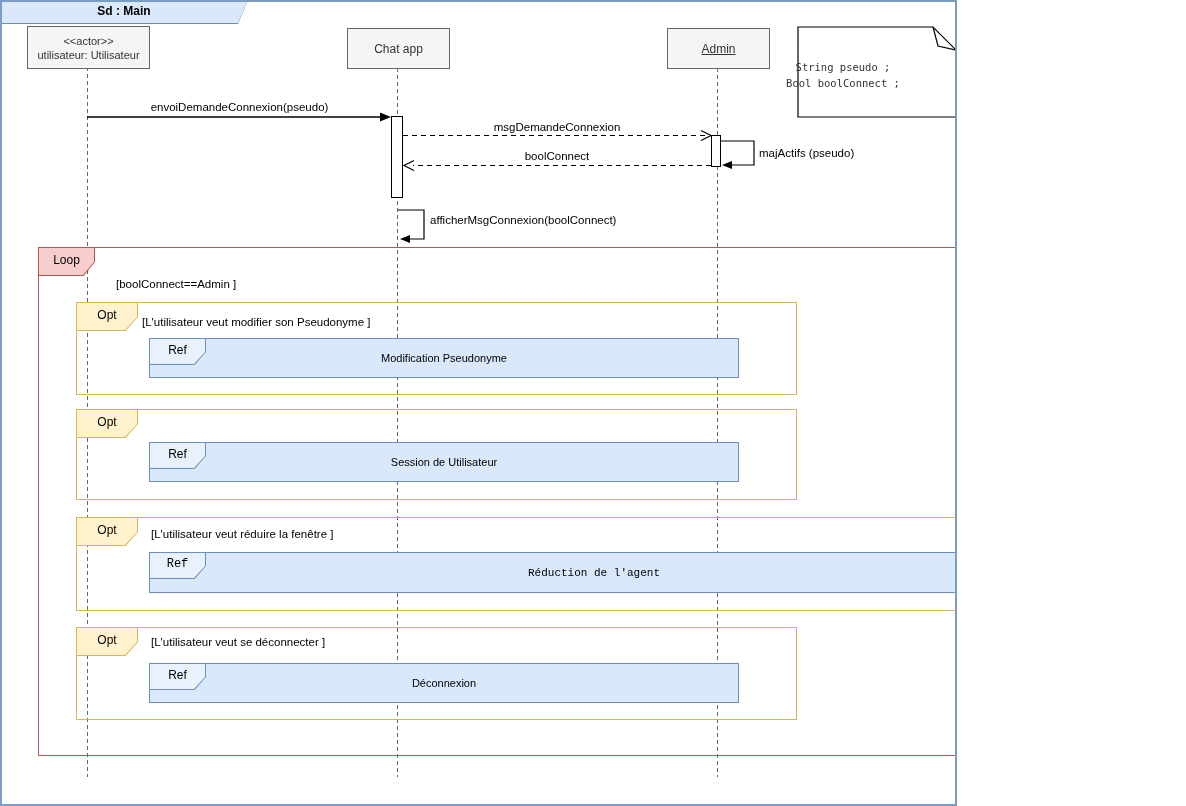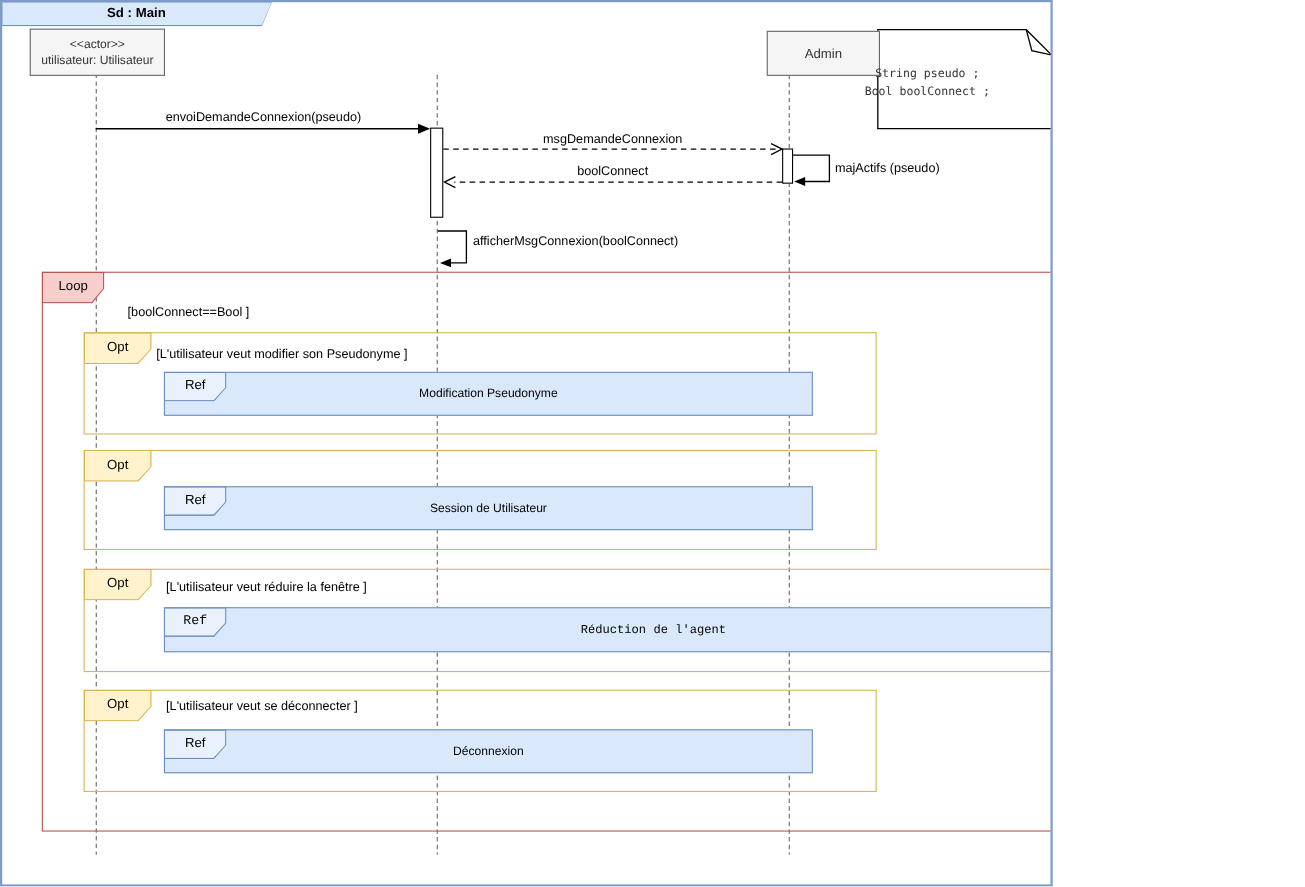--- a/index.html
+++ b/index.html
@@ -75,42 +75,45 @@
   <div class="banner">
     <div class="bg"></div>
     <div class="fg"></div>
     <div class="txt">Sd :  Main</div>
   </div>
 
   <div class="head-box" style="left:25px;top:24px;width:121px;height:41px;">
     <div>&lt;&lt;actor&gt;&gt;</div>
     <div>utilisateur: Utilisateur</div>
   </div>
-  <div class="head-box" style="left:695px;top:26px;width:101px;height:39px;font-size:12px;">
+  <div class="head-box" style="left:345px;top:26px;width:101px;height:39px;font-size:12px;">
+    <div>Chat app</div>
+  </div>
+  <div class="head-box" style="left:665px;top:26px;width:101px;height:39px;font-size:12px;text-decoration:underline;">
     <div>Admin</div>
   </div>
   <div class="head-box" style="left:975px;top:26px;width:101px;height:39px;font-size:12px;">
     <div>OS</div>
   </div>
 
   <div class="note-text" style="left:764px;top:57px;width:154px;">
     <div>String pseudo ;</div>
     <div>Bool boolConnect ;</div>
   </div>
 
   <div class="act-bar" style="left:389px;top:114px;width:12px;height:82px;"></div>
   <div class="act-bar" style="left:709px;top:133px;width:10px;height:32px;"></div>
 
   <div class="frag loop" style="left:36px;top:245px;width:1090px;height:509px;">
     <div class="tab loop-tab" style="left:-1px;top:-1px;width:57px;height:29px;">
       <div class="bg"></div>
       <div class="fg"></div>
       <div class="txt">Loop</div>
     </div>
-    <div class="guard" style="left:77px;top:30px;">[boolConnect==Bool ]</div>
+    <div class="guard" style="left:77px;top:30px;">[boolConnect==Admin ]</div>
   </div>
 
   <div class="frag opt" style="left:74px;top:300px;width:721px;height:93px;">
     <div class="tab opt-tab" style="left:-1px;top:-1px;width:62px;height:29px;">
       <div class="bg"></div>
       <div class="fg"></div>
       <div class="txt">Opt</div>
     </div>
     <div class="guard" style="left:65px;top:13px;">[L'utilisateur veut modifier son Pseudonyme ]</div>
     <div class="ref" style="left:72px;top:35px;width:590px;height:40px;">

